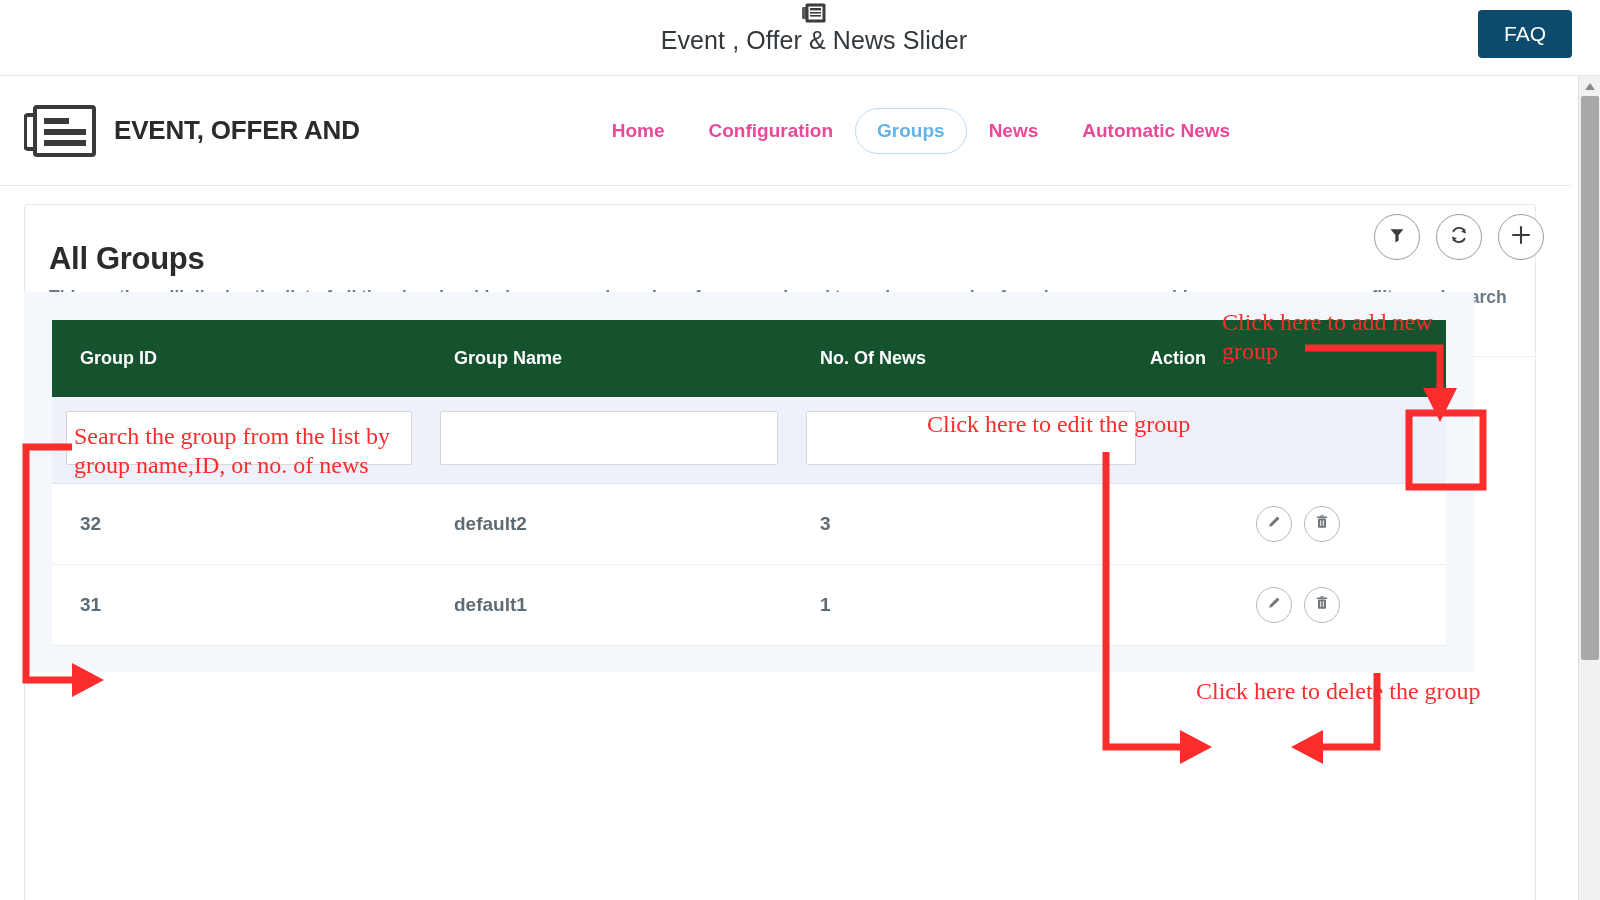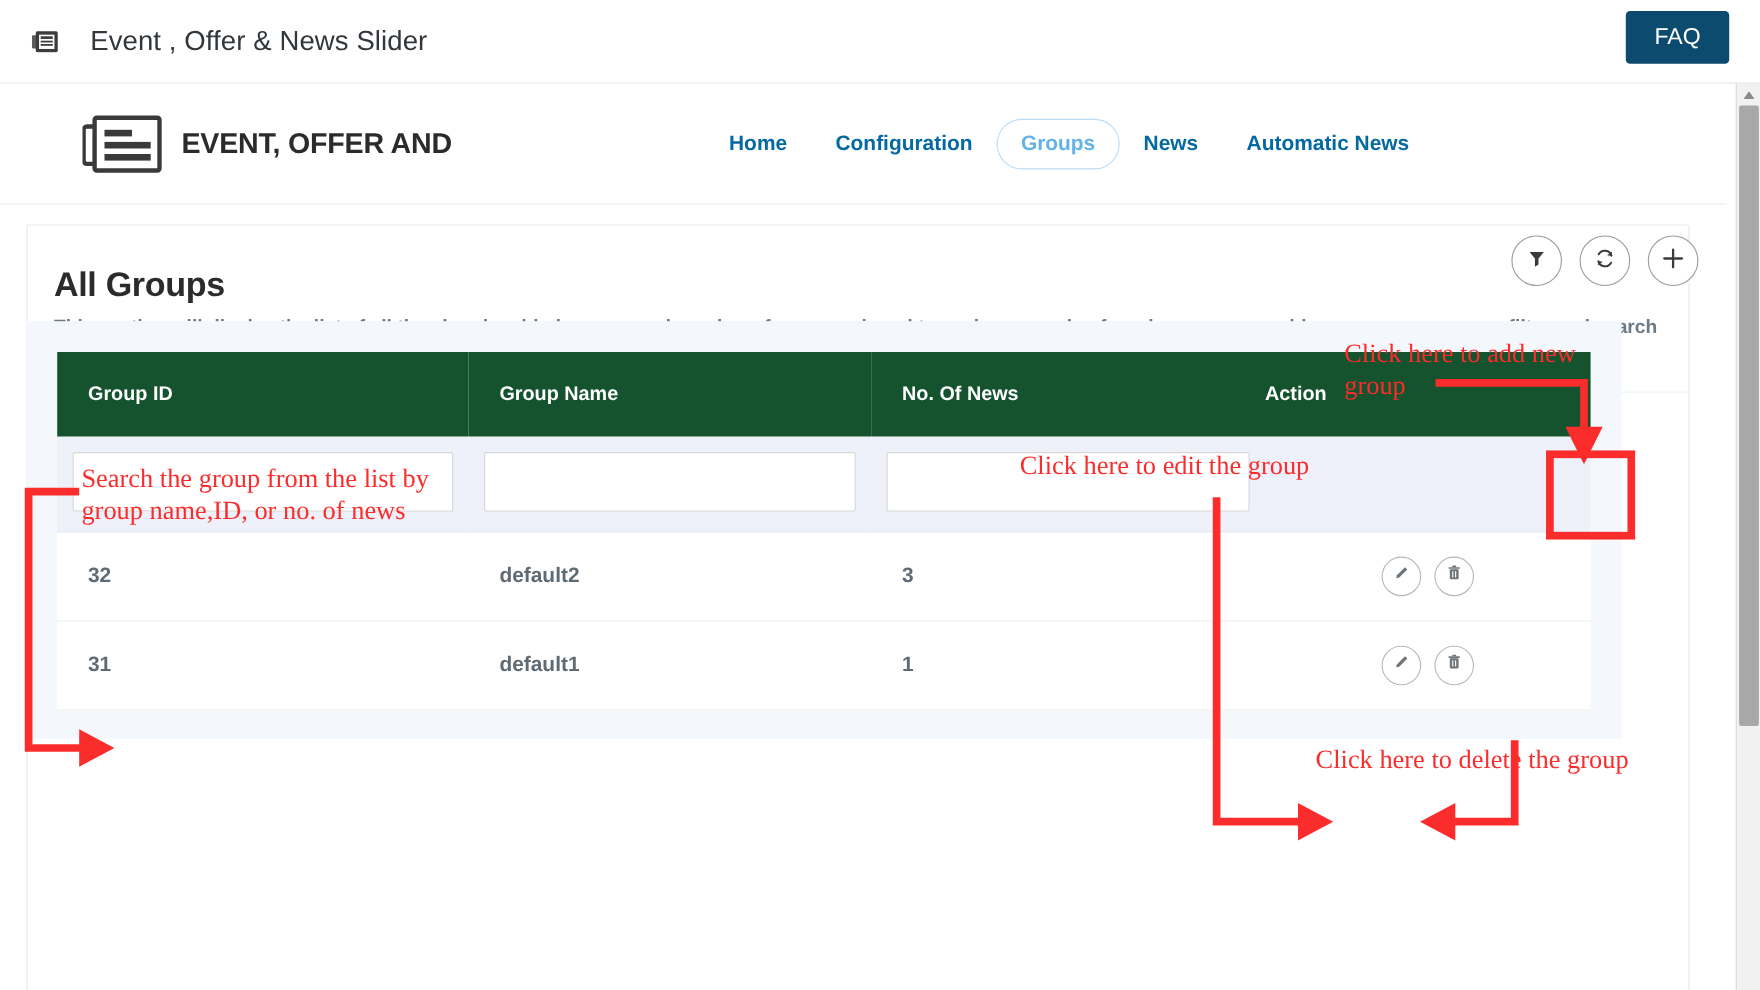--- a/index.html
+++ b/index.html
@@ -8,50 +8,50 @@
     overflow: hidden;
     background: #ffffff;
     font-family: "Liberation Sans", sans-serif;
   }
   #root { position: relative; width: 1600px; height: 900px; background: #fff; }
 
   
   .adminbar {
     position: absolute; left: 0; top: 0; width: 1600px; height: 76px;
     background: #ffffff; border-bottom: 1px solid #e3e4e6;
-    display: flex; align-items: center;
+    display: flex; align-items: center; flex-direction: column;
   }
   .adminbar-icon { margin-left: 28px; width: 26px; height: 26px; display: flex; align-items: center; justify-content: center; }
   .adminbar-title {
     margin-left: 28px; font-size: 25px; color: #32373c; letter-spacing: .1px;
     font-family: "Liberation Sans", sans-serif; font-weight: 400;
   }
   .faq-btn {
     position: absolute; right: 28px; top: 10px;
     background: #0c4a6e; color: #fff; border: none; border-radius: 4px;
     padding: 12px 26px; font-size: 21px; font-weight: 400; cursor: pointer;
     font-family: "Liberation Sans", sans-serif;
   }
 
   
   .plugin-header {
     position: absolute; left: 0; top: 76px; width: 1570px; height: 110px;
     background: #fff; border-bottom: 1px solid #e7e9ec;
     display: flex; align-items: center;
   }
-  .brand { display: flex; align-items: center; margin-left: 75px; }
+  .brand { display: flex; align-items: center; margin-left: 24px; }
   .brand-mark { width: 74px; height: 56px; flex: 0 0 auto; }
   .brand-text {
     margin-left: 16px; font-size: 26px; line-height: 1.12; font-weight: 700;
     color: #2b2b2b; letter-spacing: -0.2px; text-transform: uppercase;
     font-family: "Liberation Sans", sans-serif;
   }
   .mainnav { display: flex; align-items: center; gap: 0px; margin-left: 230px; }
   .navitem {
-    font-size: 19px; font-weight: 700; color: #0369a1; padding: 12px 22px;
+    font-size: 19px; font-weight: 700; color: #ec4899; padding: 12px 22px;
     cursor: pointer; white-space: nowrap; border-radius: 30px;
     font-family: "Liberation Sans", sans-serif;
   }
   .navitem.active { color: #63b3e8; border: 1px solid #bcdcf5; padding: 11px 21px; }
 
   
   .card {
     position: absolute; left: 24px; top: 204px; width: 1512px; height: 700px;
     background: #fff; border: 1px solid #e6e8eb; border-radius: 3px;
   }

